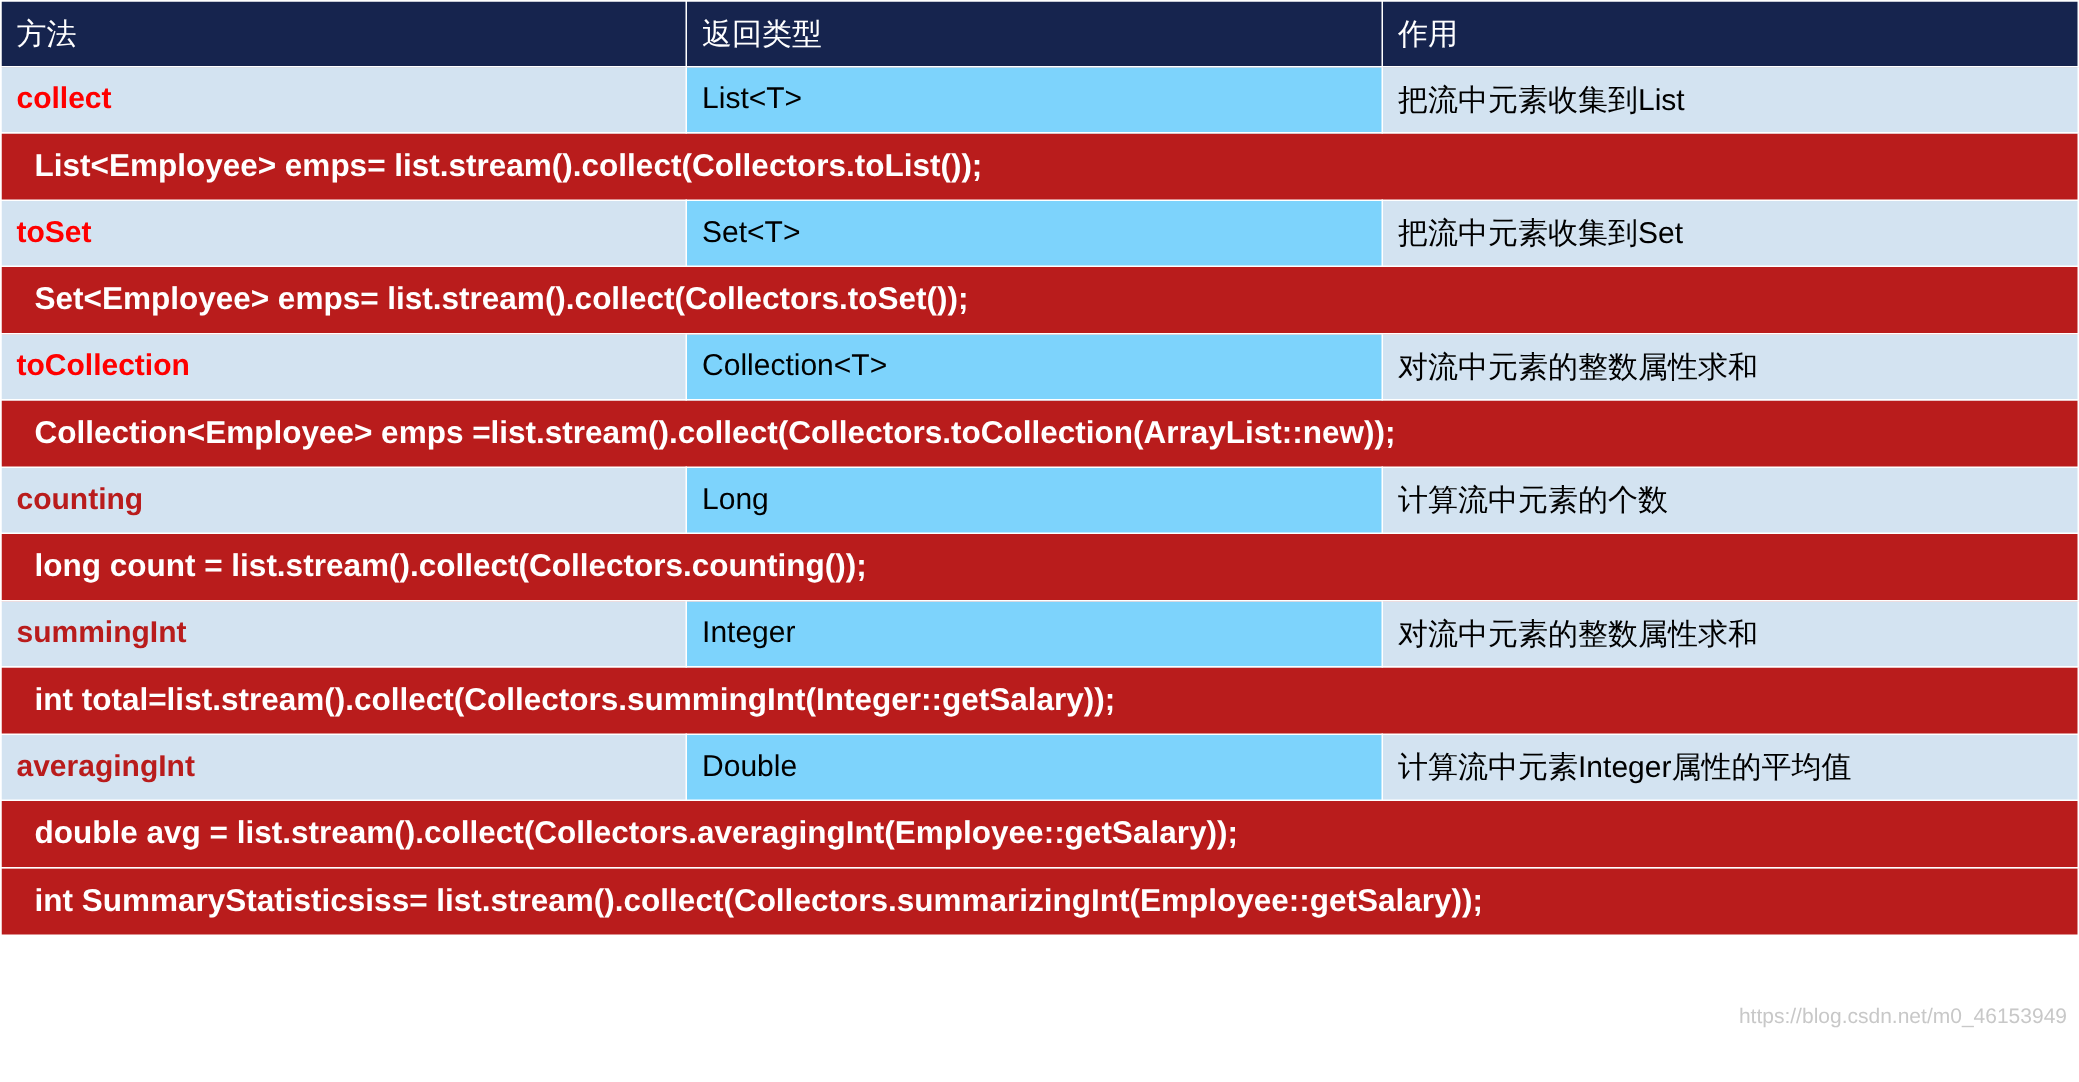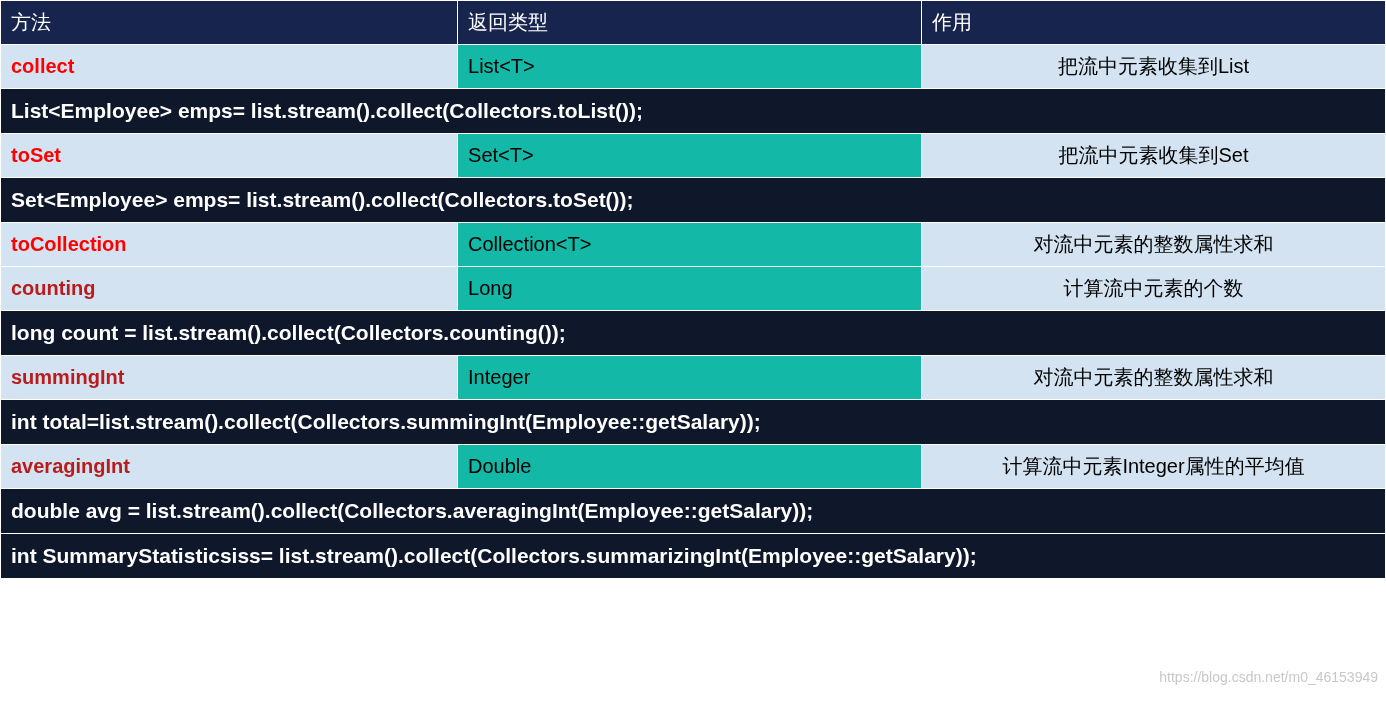--- a/index.html
+++ b/index.html
@@ -12,28 +12,28 @@
       color: #fff;
       font-weight: normal;
       height: 40px;
       vertical-align: middle;
     }
     .col-method { width: 33%; }
     .col-return { width: 33.5%; }
     .col-desc   { width: 33.5%; }
     td.method-cell { background: #d3e3f1; font-weight: bold; color: #b91c1c; }
     td.method-cell.red { color: #ff0000; }
-    td.return-cell { background: #14b8a6; color: #000; }
-    td.desc-cell   { background: #d3e3f1; color: #000; text-align: center; }
+    td.return-cell { background: #7dd3fc; color: #000; }
+    td.desc-cell   { background: #d3e3f1; color: #000; }
     td.example-row {
-      background: #0f172a;
+      background: #b91c1c;
       color: #fff;
       font-weight: bold;
       font-size: 21px;
-      padding: 10px 10px;
+      padding: 10px 22px;
     }
     .watermark {
       position: absolute;
       right: 8px;
       top: 669px;
       color: #c8c8c8;
       font-size: 14px;
       font-family: Liberation Sans, sans-serif;
       pointer-events: none;
     }
@@ -73,37 +73,40 @@
       </tr>
       <tr>
         <td class="example-row" colspan="3">Set&lt;Employee&gt; emps= list.stream().collect(Collectors.toSet());</td>
       </tr>
 
       <tr>
         <td class="method-cell red">toCollection</td>
         <td class="return-cell">Collection&lt;T&gt;</td>
         <td class="desc-cell">对流中元素的整数属性求和</td>
       </tr>
+      <tr>
+        <td class="example-row" colspan="3">Collection&lt;Employee&gt; emps =list.stream().collect(Collectors.toCollection(ArrayList::new));</td>
+      </tr>
 
       <tr>
         <td class="method-cell">counting</td>
         <td class="return-cell">Long</td>
         <td class="desc-cell">计算流中元素的个数</td>
       </tr>
       <tr>
         <td class="example-row" colspan="3">long count = list.stream().collect(Collectors.counting());</td>
       </tr>
 
       <tr>
         <td class="method-cell">summingInt</td>
         <td class="return-cell">Integer</td>
         <td class="desc-cell">对流中元素的整数属性求和</td>
       </tr>
       <tr>
-        <td class="example-row" colspan="3">int total=list.stream().collect(Collectors.summingInt(Employee::getSalary));</td>
+        <td class="example-row" colspan="3">int total=list.stream().collect(Collectors.summingInt(Integer::getSalary));</td>
       </tr>
 
       <tr>
         <td class="method-cell">averagingInt</td>
         <td class="return-cell">Double</td>
         <td class="desc-cell">计算流中元素Integer属性的平均值</td>
       </tr>
       <tr>
         <td class="example-row" colspan="3">double avg = list.stream().collect(Collectors.averagingInt(Employee::getSalary));</td>
       </tr>

